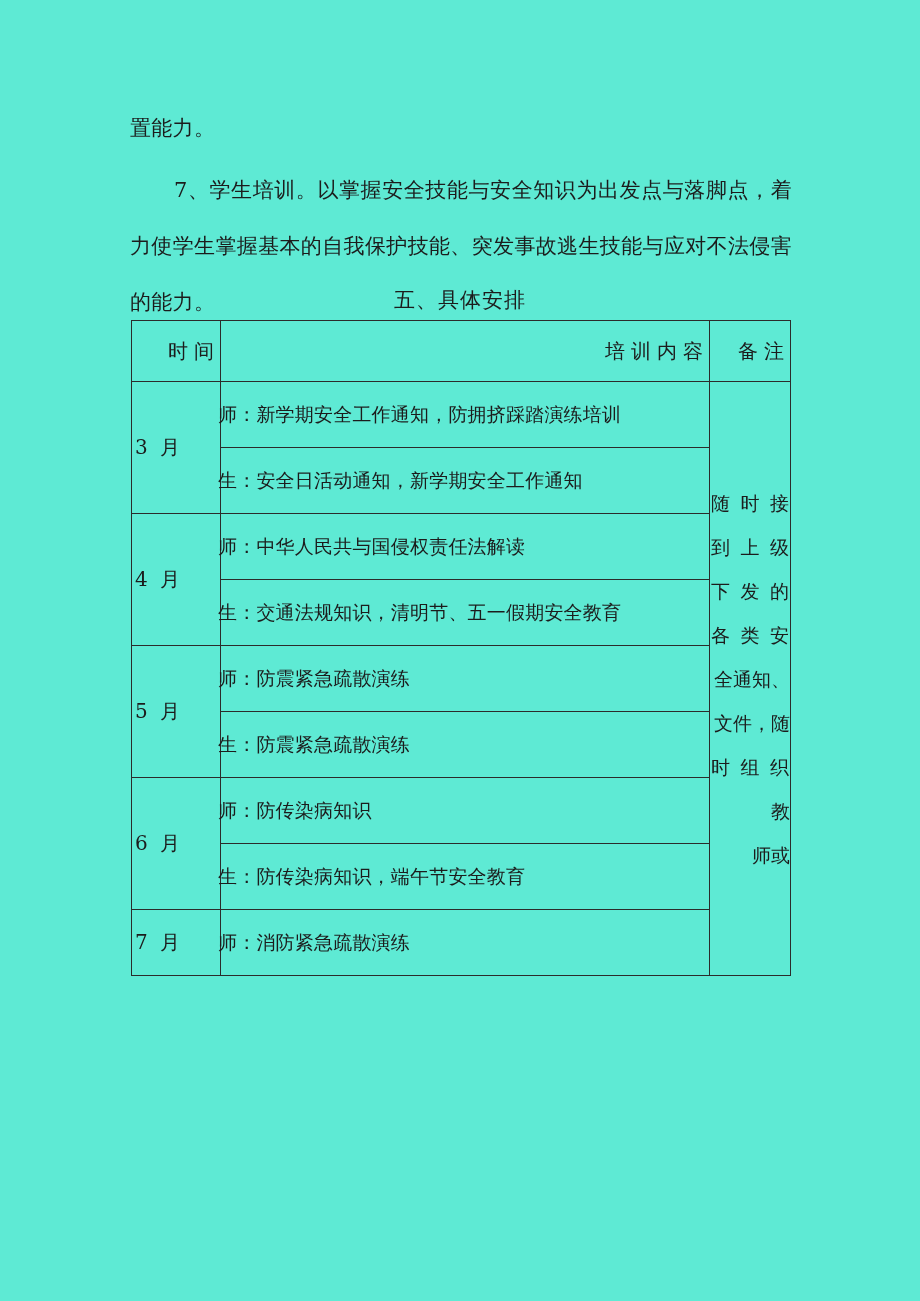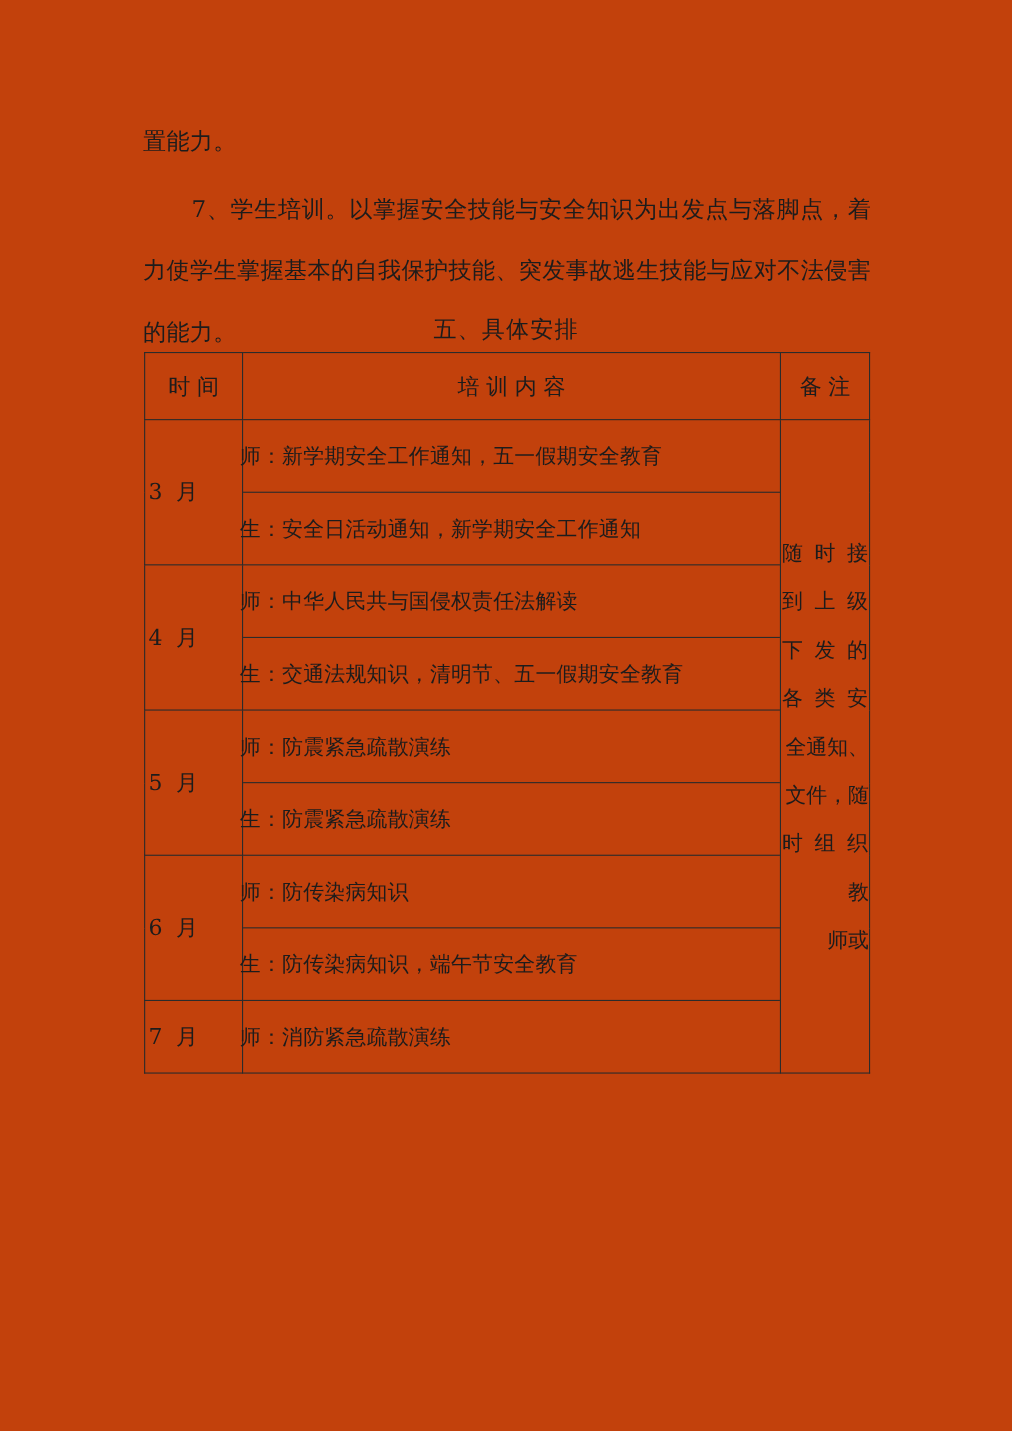--- a/index.html
+++ b/index.html
@@ -14,21 +14,21 @@
     font-family: "DejaVu Serif", "Liberation Serif", serif;
     color: #1a1a1a;
     overflow: hidden;
   }
   .page {
     position: absolute;
     left: 0;
     top: 0;
     width: 920px;
     height: 1301px;
-    background: #c2410c;
+    background: #5eead4;
   }
   .content {
     position: absolute;
     left: 130px;
     top: 0;
     width: 660px;
   }
 
   
   .para {
@@ -81,21 +81,21 @@
     border: 1px solid #2b2b2b;
     padding: 0;
     vertical-align: middle;
   }
   col.c-time   { width: 89px; }
   col.c-body   { width: 489px; }
   col.c-remark { width: 81px; }
 
   td.th-cell {
     height: 60px;
-    text-align: center;
+    text-align: right;
     font-size: 20px;
     letter-spacing: 6px;
     text-indent: 6px;
   }
   td.month-cell {
     text-align: left;
     font-size: 20px;
     font-family: "DejaVu Serif", "Liberation Serif", serif;
     letter-spacing: 3px;
     text-indent: 3px;
@@ -160,21 +160,21 @@
         <tbody>
           <tr>
             <td class="th-cell">时间</td>
             <td class="th-cell">培训内容</td>
             <td class="th-cell">备注</td>
           </tr>
 
           <tr>
             <td class="month-cell" rowspan="2">3 月</td>
             <td class="item-cell">
-              <span class="item-text">师：新学期安全工作通知，五一假期安全教育</span>
+              <span class="item-text">师：新学期安全工作通知，防拥挤踩踏演练培训</span>
             </td>
             <td class="remark-cell" rowspan="9">
               <span class="remark-stack">
                 <span class="remark-line just3">随时接</span>
                 <span class="remark-line just3">到上级</span>
                 <span class="remark-line just3">下发的</span>
                 <span class="remark-line just3">各类安</span>
                 <span class="remark-line left">全通知、</span>
                 <span class="remark-line left">文件，随</span>
                 <span class="remark-line just3">时组织</span>

